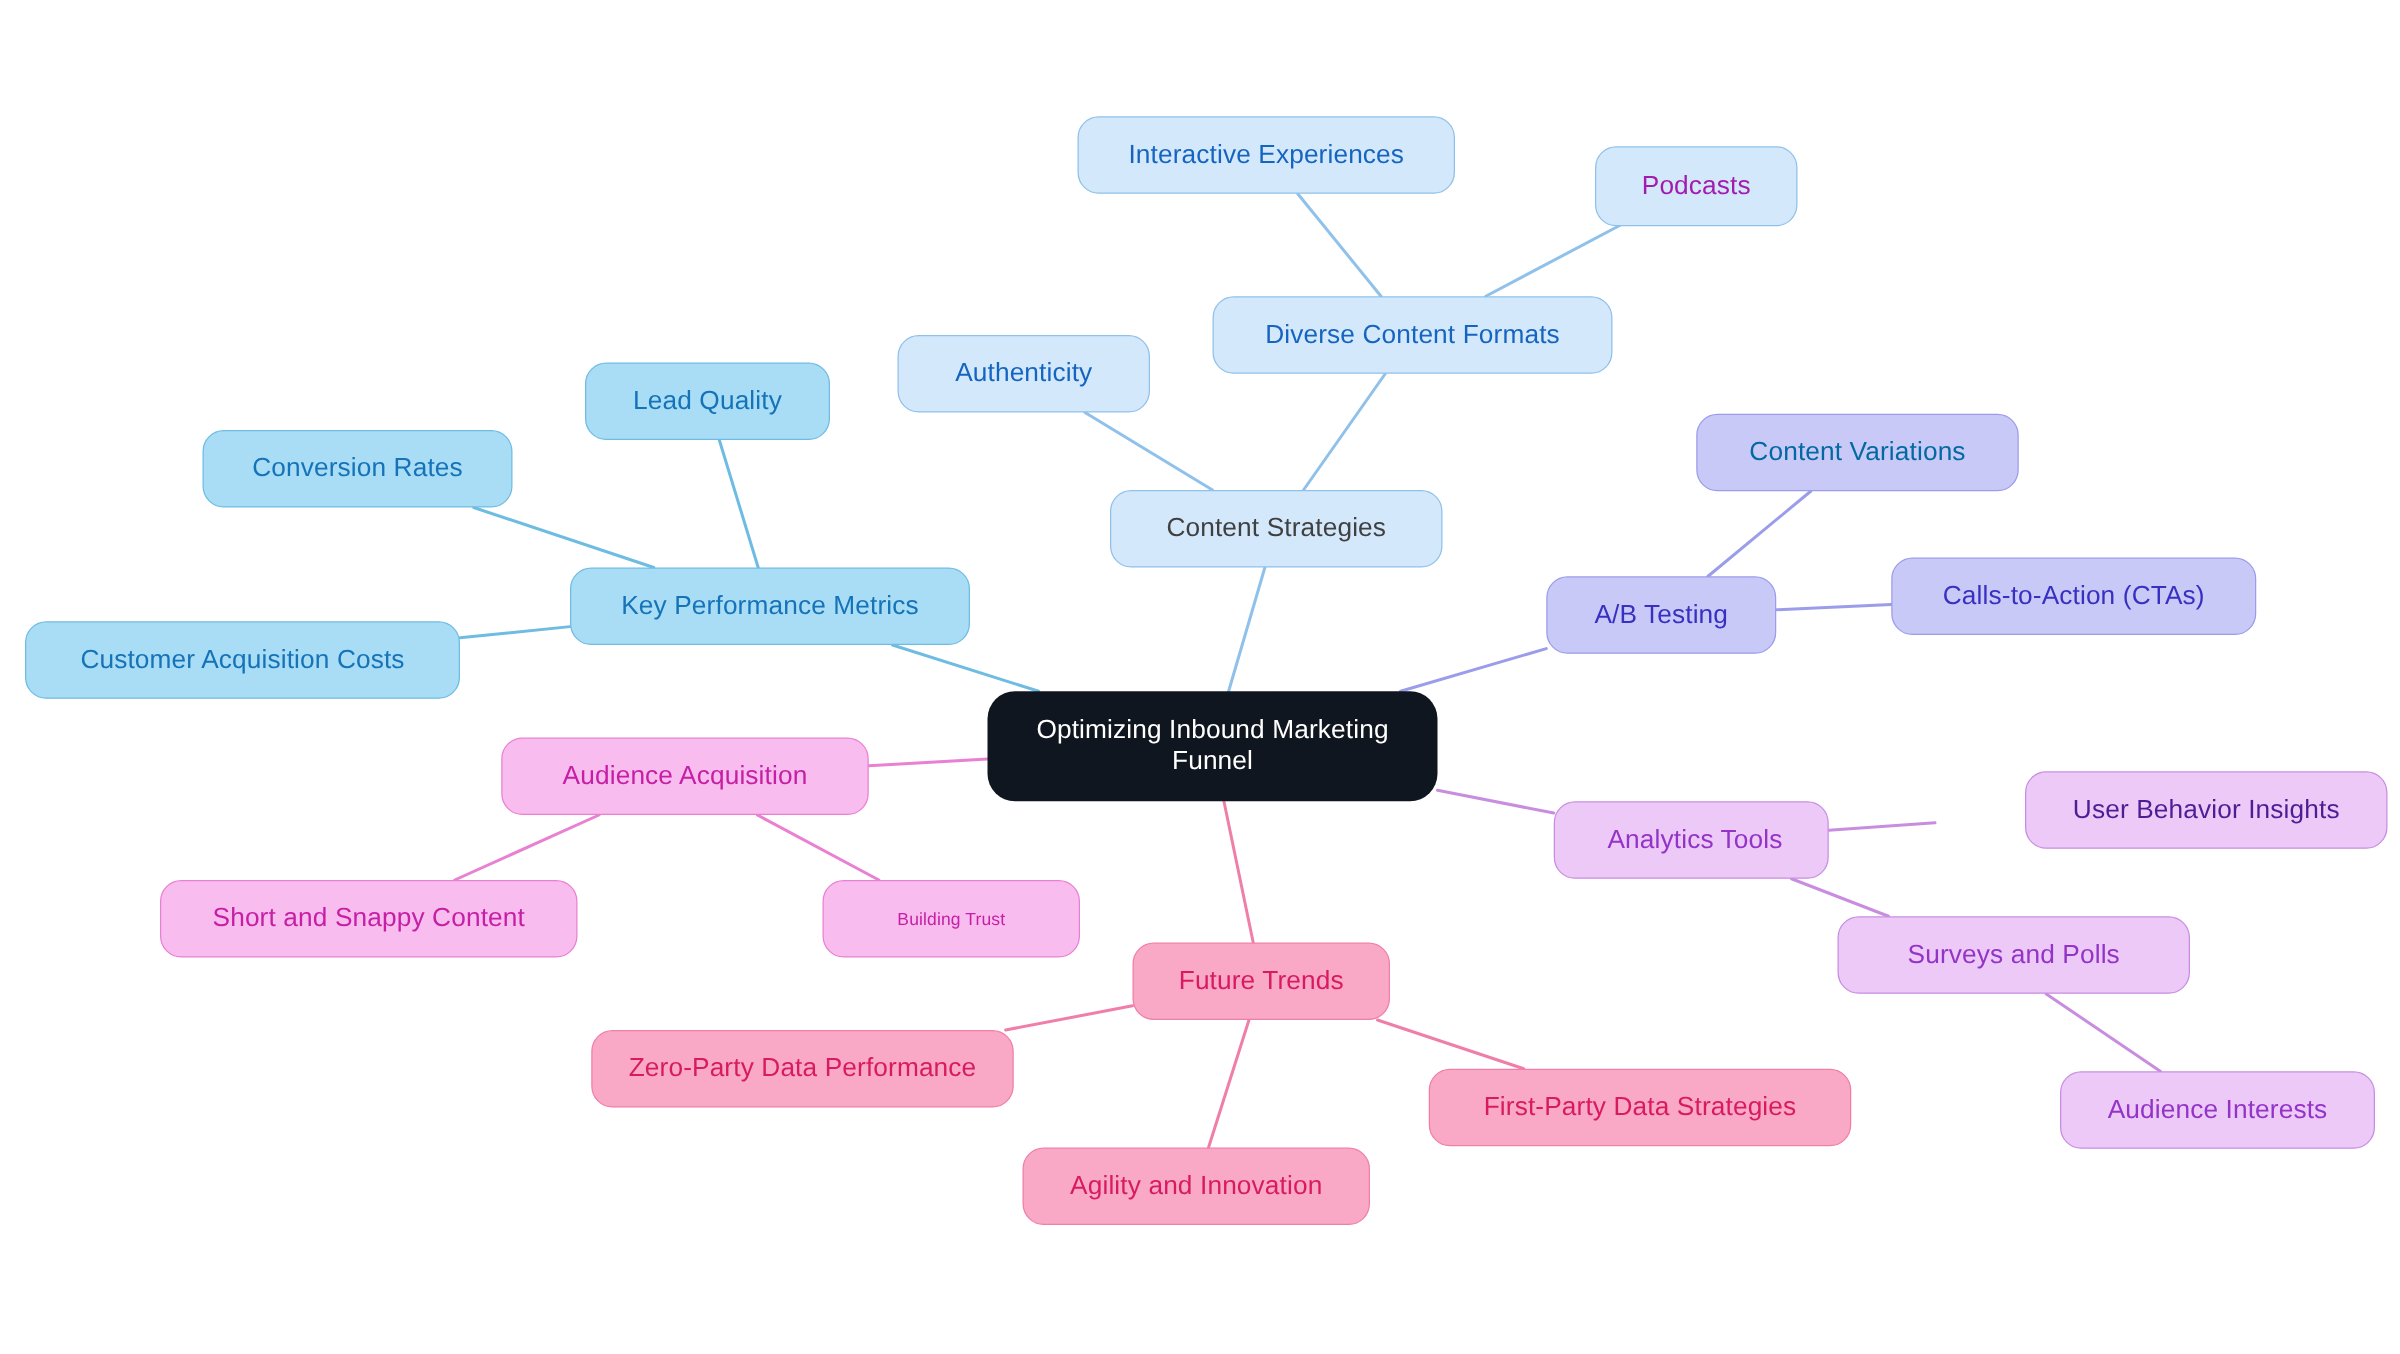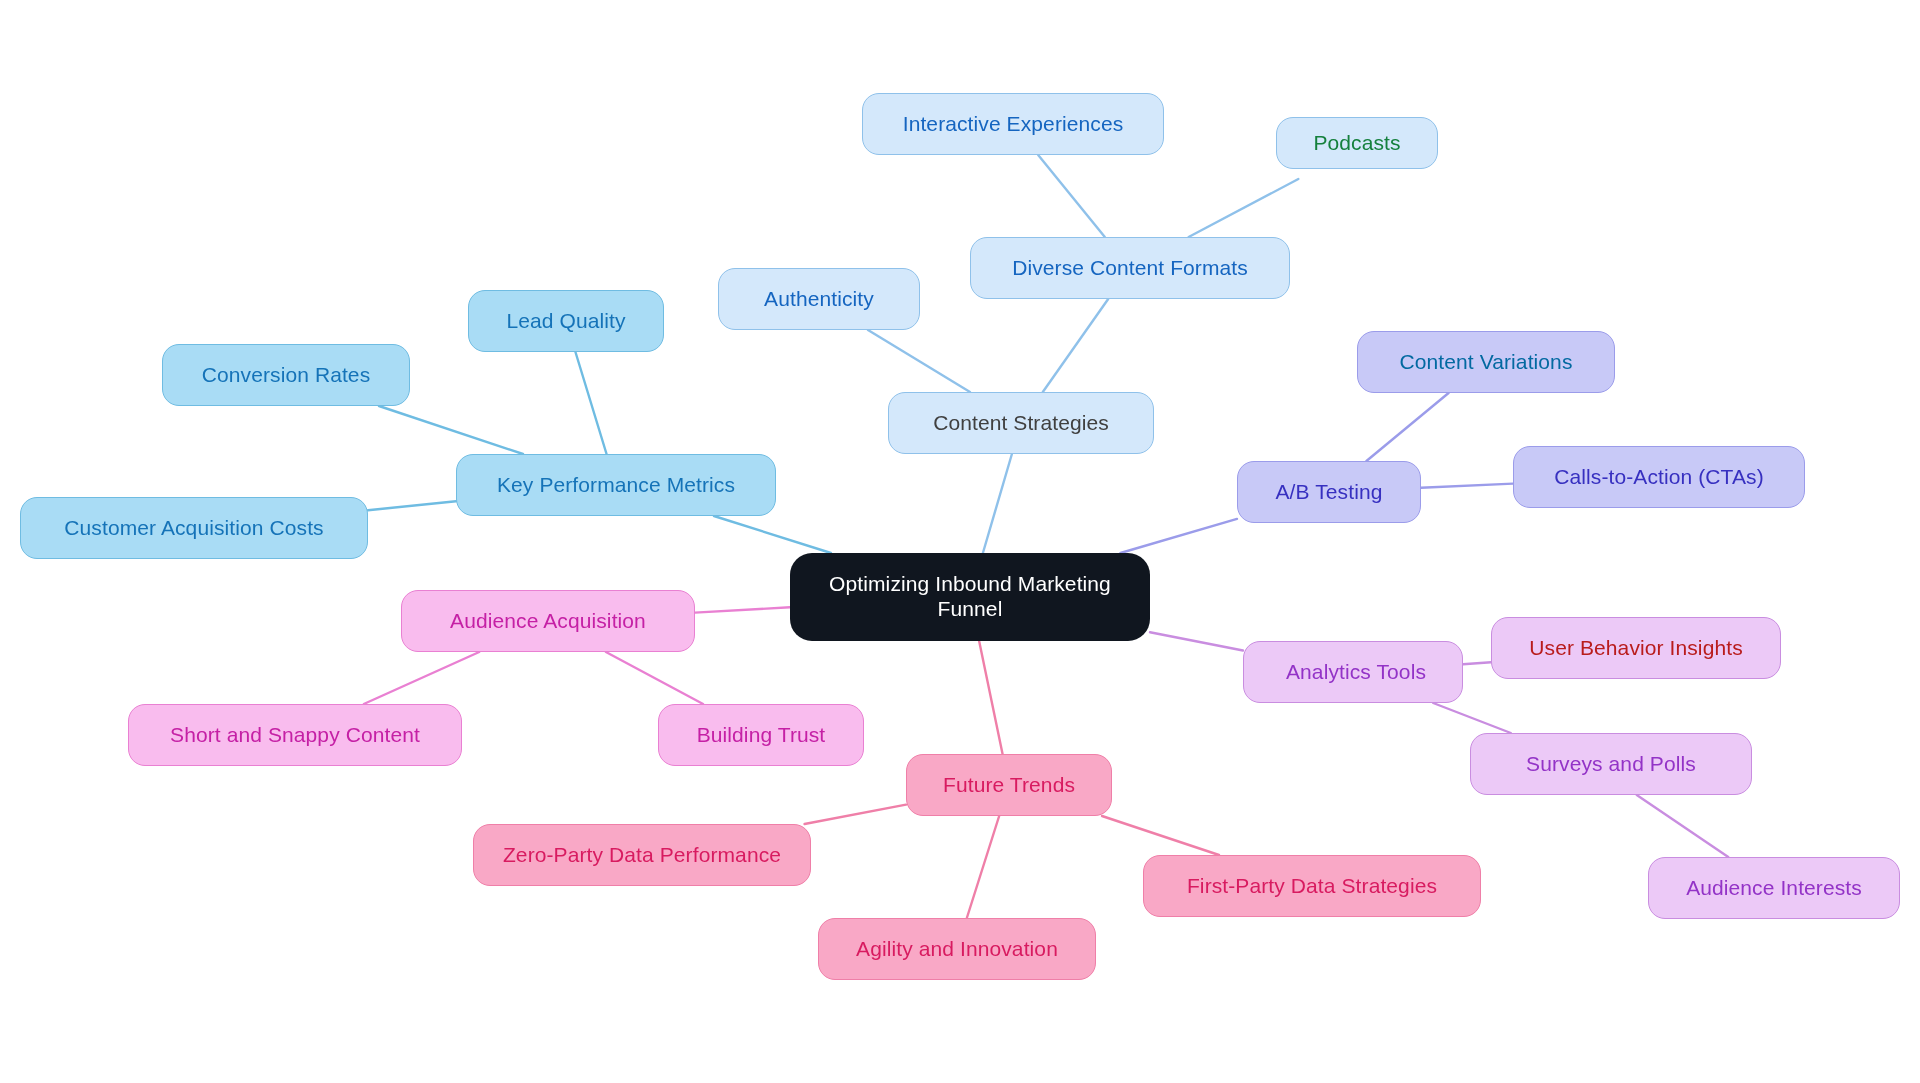--- a/index.html
+++ b/index.html
@@ -78,28 +78,28 @@
 <div class="node root" style="left: 790px; top: 553px; width: 360px; height: 88px; font-size: 21px; background: rgb(16, 22, 31); border-color: rgb(16, 22, 31); color: rgb(255, 255, 255);"><span>Optimizing Inbound Marketing
 Funnel</span></div>
     <div class="node" style="left: 456px; top: 454px; width: 320px; height: 62px; font-size: 21px; background: rgb(169, 220, 245); border-color: rgb(111, 188, 226); color: rgb(21, 115, 184);"><span>Key Performance Metrics</span></div>
     <div class="node" style="left: 162px; top: 344px; width: 248px; height: 62px; font-size: 21px; background: rgb(169, 220, 245); border-color: rgb(111, 188, 226); color: rgb(21, 115, 184);"><span>Conversion Rates</span></div>
     <div class="node" style="left: 468px; top: 290px; width: 196px; height: 62px; font-size: 21px; background: rgb(169, 220, 245); border-color: rgb(111, 188, 226); color: rgb(21, 115, 184);"><span>Lead Quality</span></div>
     <div class="node" style="left: 20px; top: 497px; width: 348px; height: 62px; font-size: 21px; background: rgb(169, 220, 245); border-color: rgb(111, 188, 226); color: rgb(21, 115, 184);"><span>Customer Acquisition Costs</span></div>
     <div class="node" style="left: 888px; top: 392px; width: 266px; height: 62px; font-size: 21px; background: rgb(212, 232, 251); border-color: rgb(143, 193, 234); color: #404040;"><span>Content Strategies</span></div>
     <div class="node" style="left: 718px; top: 268px; width: 202px; height: 62px; font-size: 21px; background: rgb(212, 232, 251); border-color: rgb(143, 193, 234); color: rgb(21, 101, 192);"><span>Authenticity</span></div>
     <div class="node" style="left: 970px; top: 237px; width: 320px; height: 62px; font-size: 21px; background: rgb(212, 232, 251); border-color: rgb(143, 193, 234); color: rgb(21, 101, 192);"><span>Diverse Content Formats</span></div>
     <div class="node" style="left: 862px; top: 93px; width: 302px; height: 62px; font-size: 21px; background: rgb(212, 232, 251); border-color: rgb(143, 193, 234); color: rgb(21, 101, 192);"><span>Interactive Experiences</span></div>
-    <div class="node" style="left: 1276px; top: 117px; width: 162px; height: 52px; font-size: 21px; background: rgb(212, 232, 251); border-color: rgb(143, 193, 234); color: #15803d;"><span>Podcasts</span></div>
+    <div class="node" style="left: 1276px; top: 117px; width: 162px; height: 64px; font-size: 21px; background: rgb(212, 232, 251); border-color: rgb(143, 193, 234); color: #a21caf;"><span>Podcasts</span></div>
     <div class="node" style="left: 1237px; top: 461px; width: 184px; height: 62px; font-size: 21px; background: rgb(200, 201, 247); border-color: rgb(155, 156, 234); color: rgb(55, 48, 192);"><span>A/B Testing</span></div>
     <div class="node" style="left: 1357px; top: 331px; width: 258px; height: 62px; font-size: 21px; background: rgb(200, 201, 247); border-color: rgb(155, 156, 234); color: #0369a1;"><span>Content Variations</span></div>
     <div class="node" style="left: 1513px; top: 446px; width: 292px; height: 62px; font-size: 21px; background: rgb(200, 201, 247); border-color: rgb(155, 156, 234); color: rgb(55, 48, 192);"><span>Calls-to-Action (CTAs)</span></div>
     <div class="node" style="left: 1243px; top: 641px; width: 220px; height: 62px; font-size: 21px; background: rgb(236, 201, 247); border-color: rgb(201, 141, 224); color: rgb(147, 51, 199); padding-left: 20px;"><span>Analytics Tools</span></div>
-    <div class="node" style="left: 1491px; top: 617px; width: 290px; height: 62px; font-size: 21px; background: rgb(236, 201, 247); border-color: rgb(201, 141, 224); color: #b91c1c;"><span>User Behavior Insights</span></div>
+    <div class="node" style="left: 1620px; top: 617px; width: 290px; height: 62px; font-size: 21px; background: rgb(236, 201, 247); border-color: rgb(201, 141, 224); color: #4c1d95;"><span>User Behavior Insights</span></div>
     <div class="node" style="left: 1470px; top: 733px; width: 282px; height: 62px; font-size: 21px; background: rgb(236, 201, 247); border-color: rgb(201, 141, 224); color: rgb(147, 51, 199);"><span>Surveys and Polls</span></div>
     <div class="node" style="left: 1648px; top: 857px; width: 252px; height: 62px; font-size: 21px; background: rgb(236, 201, 247); border-color: rgb(201, 141, 224); color: rgb(147, 51, 199);"><span>Audience Interests</span></div>
     <div class="node" style="left: 401px; top: 590px; width: 294px; height: 62px; font-size: 21px; background: rgb(249, 188, 238); border-color: rgb(233, 128, 210); color: rgb(197, 32, 165);"><span>Audience Acquisition</span></div>
     <div class="node" style="left: 128px; top: 704px; width: 334px; height: 62px; font-size: 21px; background: rgb(249, 188, 238); border-color: rgb(233, 128, 210); color: rgb(197, 32, 165);"><span>Short and Snappy Content</span></div>
-    <div class="node" style="left: 658px; top: 704px; width: 206px; height: 62px; font-size: 21px; background: rgb(249, 188, 238); border-color: rgb(233, 128, 210); color: rgb(197, 32, 165);"><span>Building Trust</span></div>
+    <div class="node" style="left: 658px; top: 704px; width: 206px; height: 62px; font-size: 14px; background: rgb(249, 188, 238); border-color: rgb(233, 128, 210); color: rgb(197, 32, 165);"><span>Building Trust</span></div>
     <div class="node" style="left: 906px; top: 754px; width: 206px; height: 62px; font-size: 21px; background: rgb(249, 168, 198); border-color: rgb(239, 127, 168); color: rgb(216, 27, 96);"><span>Future Trends</span></div>
     <div class="node" style="left: 473px; top: 824px; width: 338px; height: 62px; font-size: 21px; background: rgb(249, 168, 198); border-color: rgb(239, 127, 168); color: rgb(216, 27, 96);"><span>Zero-Party Data Performance</span></div>
     <div class="node" style="left: 818px; top: 918px; width: 278px; height: 62px; font-size: 21px; background: rgb(249, 168, 198); border-color: rgb(239, 127, 168); color: rgb(216, 27, 96);"><span>Agility and Innovation</span></div>
     <div class="node" style="left: 1143px; top: 855px; width: 338px; height: 62px; font-size: 21px; background: rgb(249, 168, 198); border-color: rgb(239, 127, 168); color: rgb(216, 27, 96);"><span>First-Party Data Strategies</span></div>
   </div>
 
 </body></html>

